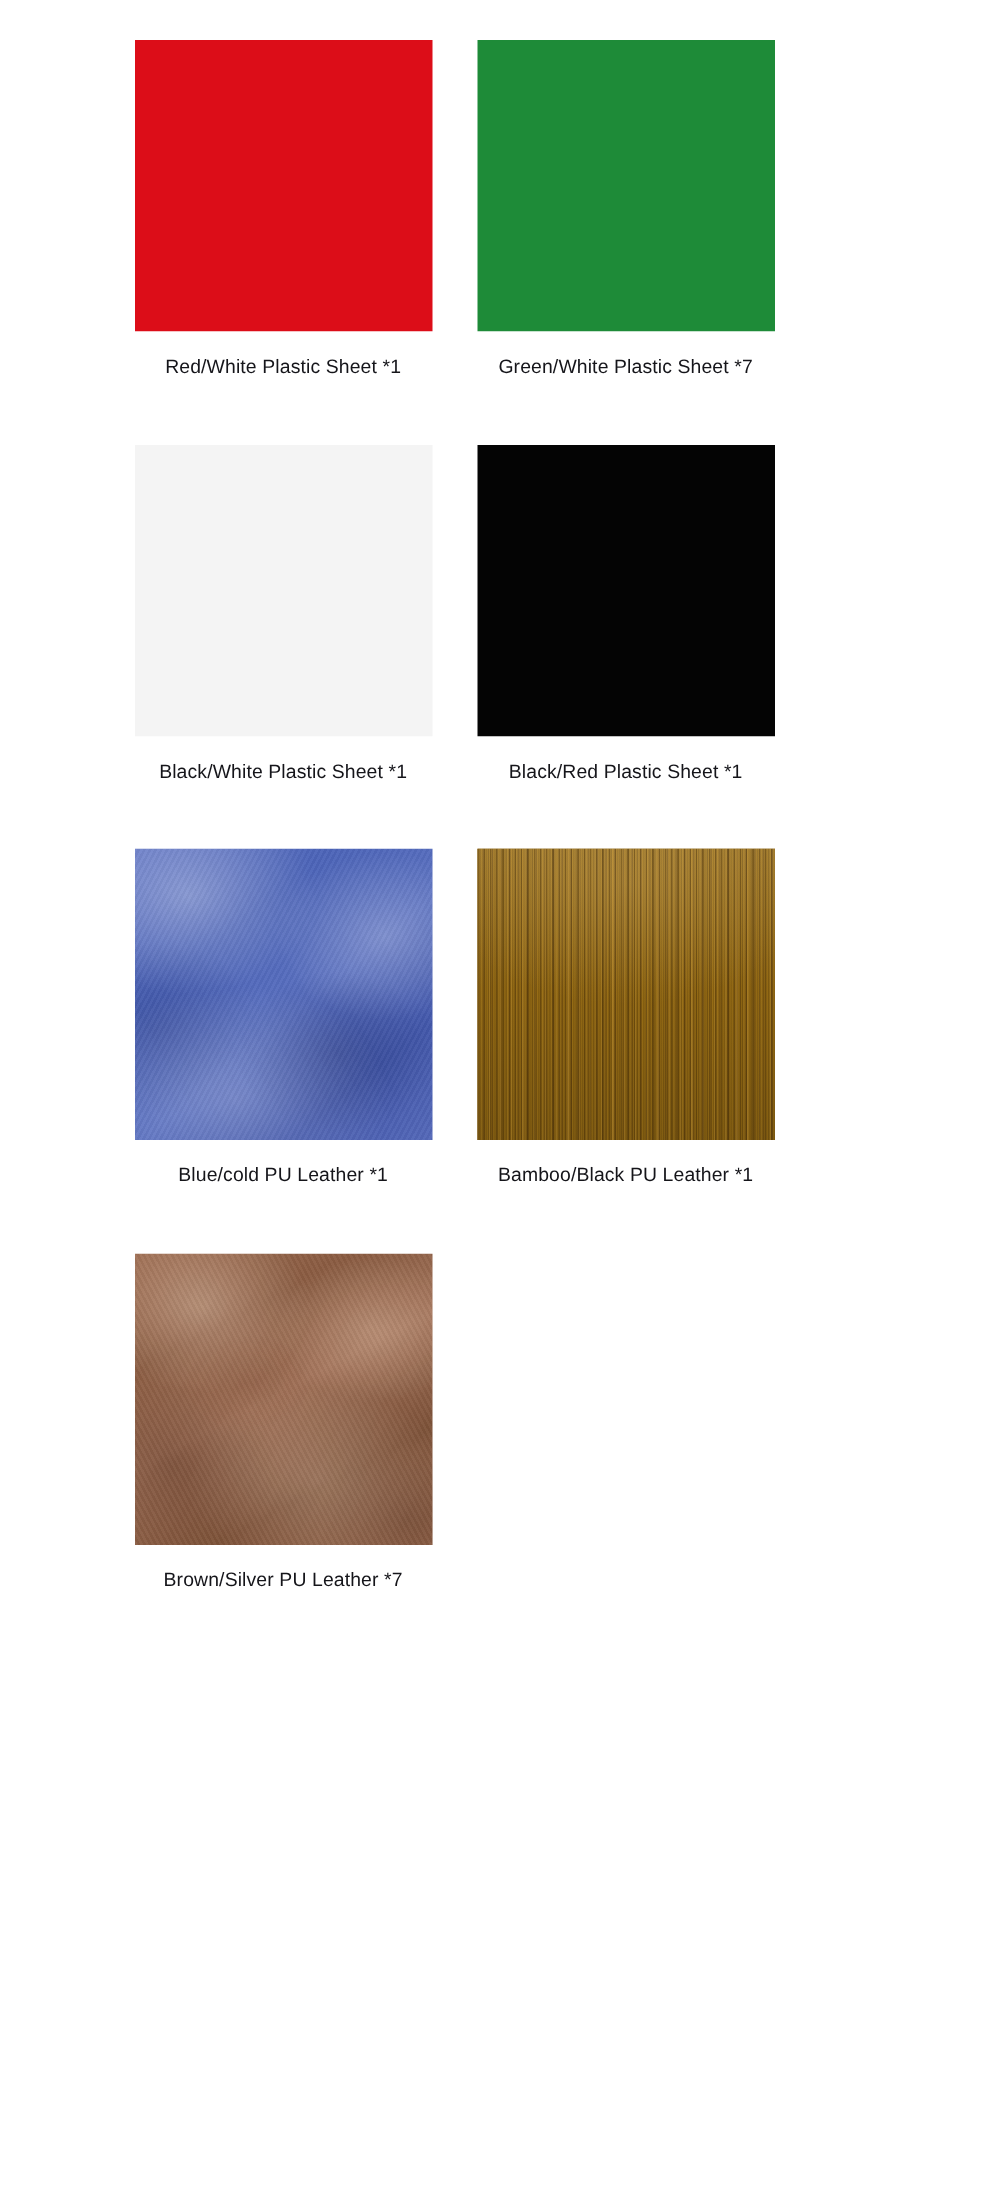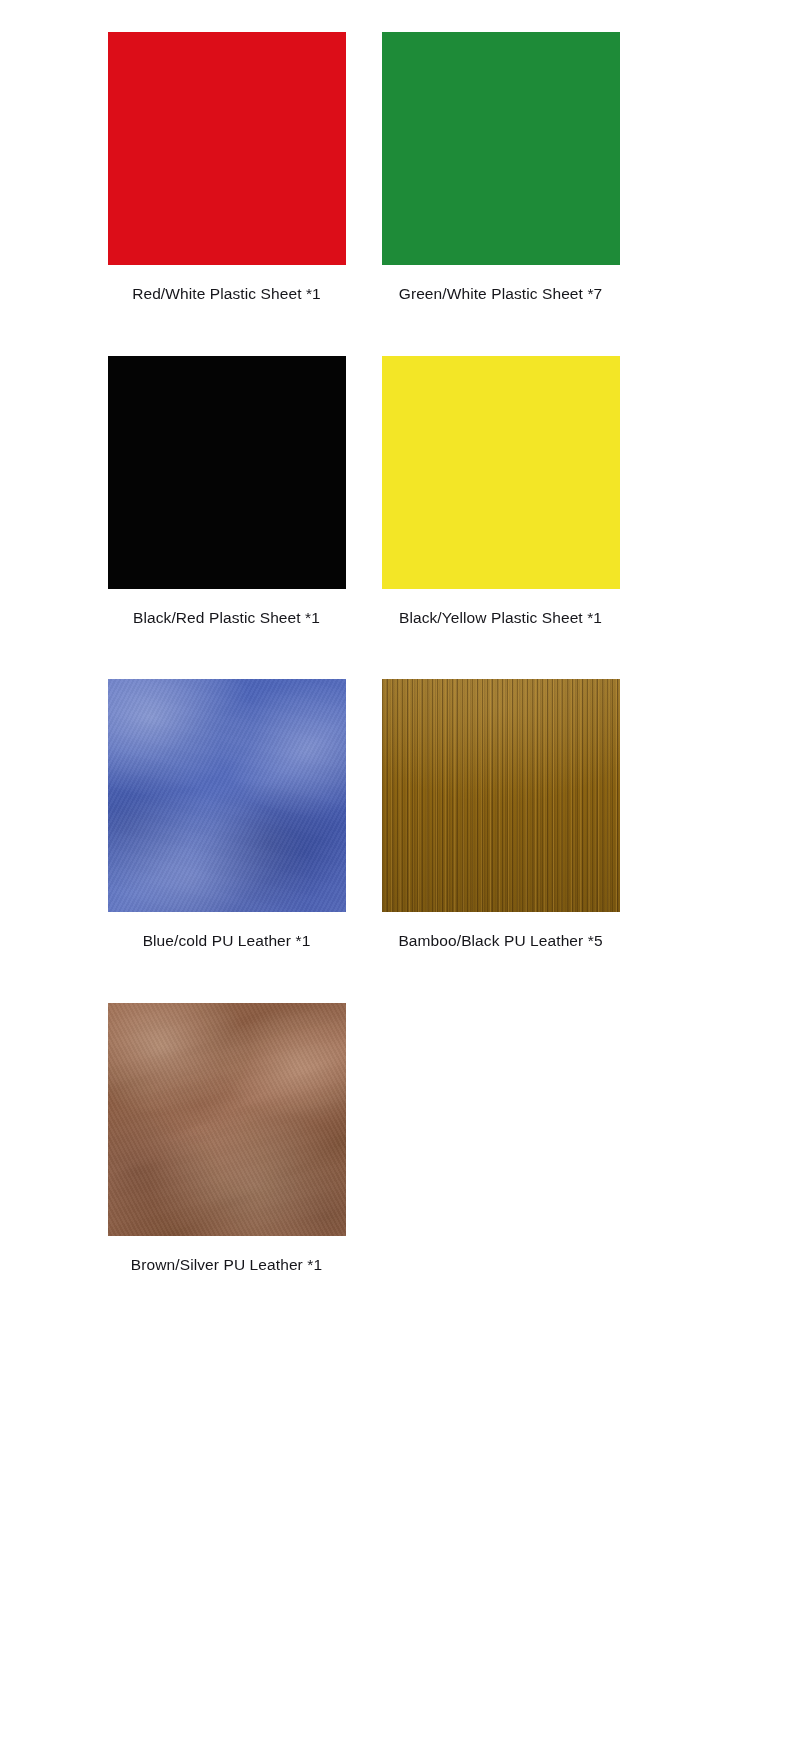--- a/index.html
+++ b/index.html
@@ -111,41 +111,41 @@
   <div class="swatch-cell">
     <div class="swatch-chip" style="background: rgb(220, 13, 24);"></div>
     <div class="swatch-label">Red/White Plastic Sheet *1</div>
   </div>
 
   <div class="swatch-cell">
     <div class="swatch-chip" style="background: rgb(30, 139, 56);"></div>
     <div class="swatch-label">Green/White Plastic Sheet *7</div>
   </div>
 
+  <div class="swatch-cell">
+    <div class="swatch-chip" style="background: rgb(244, 244, 244);"></div>
+    <div class="swatch-label">Black/White Plastic Sheet *1</div>
+  </div>
 
 
   <div class="swatch-cell">
     <div class="swatch-chip" style="background: rgb(4, 4, 4);"></div>
     <div class="swatch-label">Black/Red Plastic Sheet *1</div>
   </div>
 
-  <div class="swatch-cell">
-    <div class="swatch-chip" style="background: rgb(243, 230, 38);"></div>
-    <div class="swatch-label">Black/Yellow Plastic Sheet *1</div>
-  </div>
 
 
   <div class="swatch-cell">
     <div class="swatch-chip tex-bluecold"></div>
     <div class="swatch-label">Blue/cold PU Leather *1</div>
   </div>
 
   <div class="swatch-cell">
     <div class="swatch-chip tex-bamboo"></div>
-    <div class="swatch-label">Bamboo/Black PU Leather *5</div>
+    <div class="swatch-label">Bamboo/Black PU Leather *1</div>
   </div>
 
   <div class="swatch-cell">
     <div class="swatch-chip tex-brownsilver"></div>
-    <div class="swatch-label">Brown/Silver PU Leather *1</div>
+    <div class="swatch-label">Brown/Silver PU Leather *7</div>
   </div>
 
 </main>
 
 </body></html>

